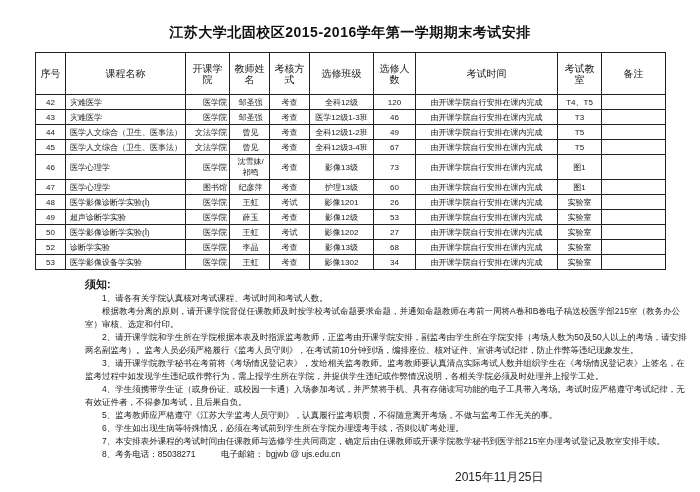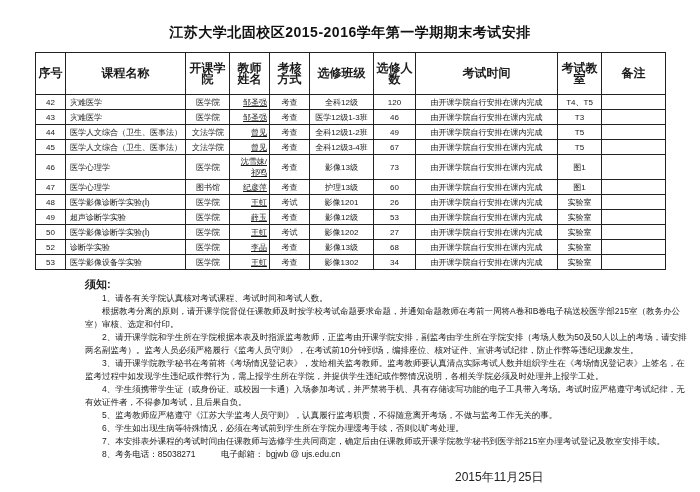--- a/index.html
+++ b/index.html
@@ -29,28 +29,28 @@
   }
   .exam-table th, .exam-table td {
     border: 1px solid #222;
     text-align: center;
     vertical-align: middle;
     padding: 1px 2px;
     overflow: hidden;
     line-height: 11px;
   }
   .exam-table th {
-    font-weight: bold;
+    font-weight: normal;
     height: 42px;
-    font-size: 12px;
+    font-size: 10px;
   }
   .exam-table td { height: 15px; }
   .exam-table td.cell-course { text-align: left; padding-left: 4px; }
-  .exam-table td.cell-teacher { text-align: right; padding-left: 4px; text-decoration: underline; }
-  .exam-table td.cell-college { text-align: center; padding-left: 3px; }
+  .exam-table td.cell-teacher { text-align: center; padding-left: 4px; }
+  .exam-table td.cell-college { text-align: right; padding-left: 3px; }
   col.c-no      { width: 30px; }
   col.c-course  { width: 120px; }
   col.c-college { width: 44px; }
   col.c-teacher { width: 40px; }
   col.c-method  { width: 40px; }
   col.c-class   { width: 64px; }
   col.c-count   { width: 42px; }
   col.c-time    { width: 142px; }
   col.c-room    { width: 44px; }
   col.c-note    { width: 64px; }

